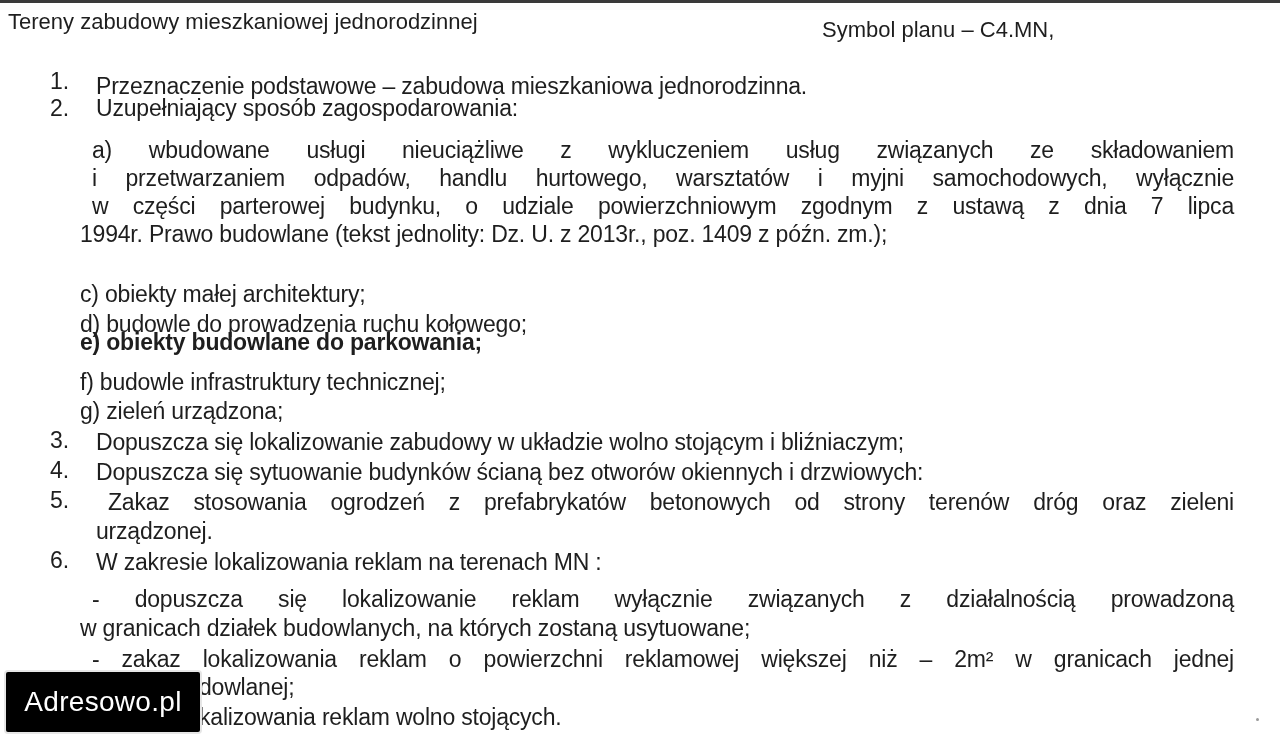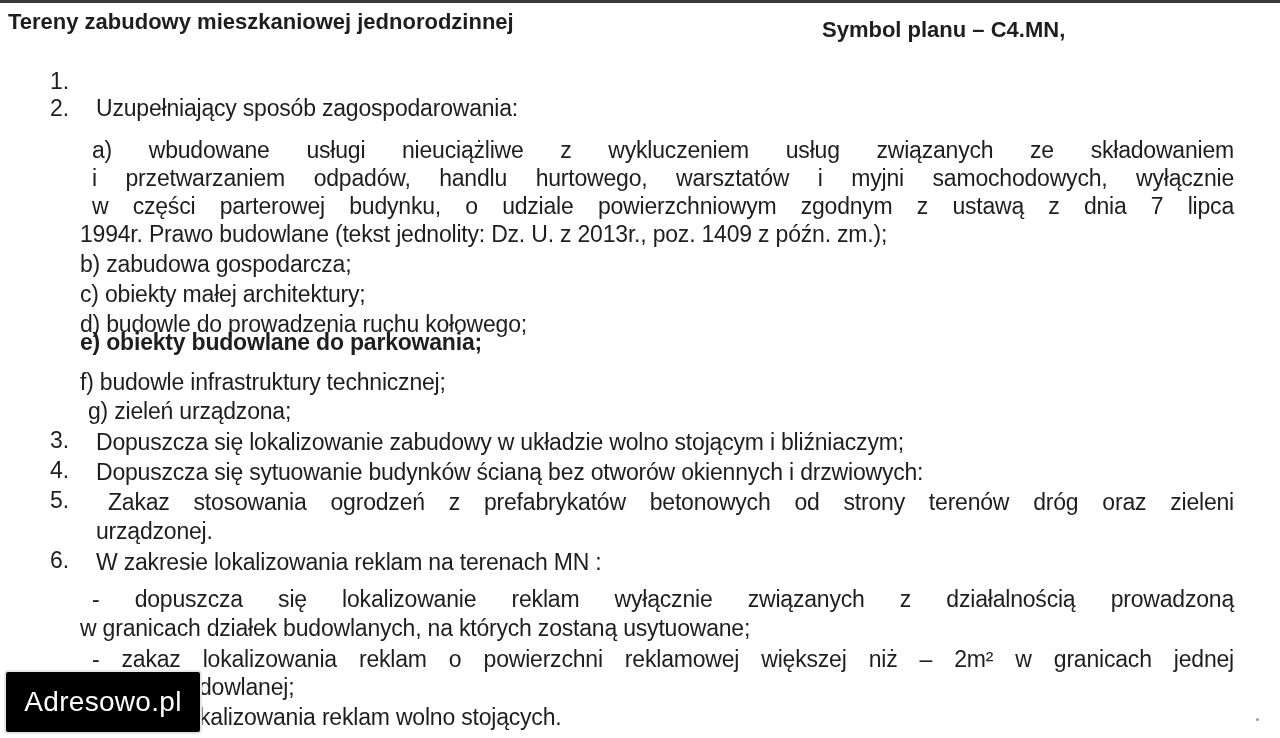--- a/index.html
+++ b/index.html
@@ -28,21 +28,21 @@
     }
     .line {
       position: absolute;
       white-space: nowrap;
       font-size: 23px;
       line-height: 28px;
       letter-spacing: -0.2px;
       transform-origin: left top;
     }
     .bold {
-      font-weight: bold;
+      font-weight: normal;
       font-size: 22px;
       letter-spacing: 0;
     }
     .num {
       position: absolute;
       font-size: 23px;
       line-height: 28px;
     }
     .just {
       text-align: justify;
@@ -76,35 +76,35 @@
 <body>
 
 <div class="top-border"></div>
 
 <div class="doc">
 
   <div class="line bold" style="left:8px; top:8px;">Tereny zabudowy mieszkaniowej jednorodzinnej</div>
   <div class="line bold" style="left:822px; top:16px;">Symbol planu – C4.MN,</div>
 
   <div class="num" style="left:50px; top:67px;">1.</div>
+  <div class="line" style="left:96px; top:72px;">Przeznaczenie podstawowe – zabudowa mieszkaniowa jednorodzinna.</div>
 
   <div class="num" style="left:50px; top:94px;">2.</div>
   <div class="line" style="left:96px; top:94px;">Uzupełniający sposób zagospodarowania:</div>
 
   <div class="line just" style="left:80px; top:136px; width:1142px;">a) wbudowane usługi nieuciążliwe z wykluczeniem usług związanych ze składowaniem</div>
   <div class="line just" style="left:80px; top:164px; width:1142px;">i przetwarzaniem odpadów, handlu hurtowego, warsztatów i myjni samochodowych, wyłącznie</div>
   <div class="line just" style="left:80px; top:192px; width:1142px;">w części parterowej budynku, o udziale powierzchniowym zgodnym z ustawą z dnia 7 lipca</div>
   <div class="line" style="left:80px; top:220px;">1994r. Prawo budowlane (tekst jednolity: Dz. U. z 2013r., poz. 1409 z późn. zm.);</div>
 
-  <div class="line" style="left:80px; top:250px;">b) zabudowa gospodarcza;</div>
   <div class="line" style="left:80px; top:280px;">c) obiekty małej architektury;</div>
   <div class="line" style="left:80px; top:310px;">d) budowle do prowadzenia ruchu kołowego;</div>
   <div class="line" style="left:80px; top:328px;font-weight:bold;">e) obiekty budowlane do parkowania;</div>
   <div class="line" style="left:80px; top:368px;">f) budowle infrastruktury technicznej;</div>
-  <div class="line" style="left:80px; top:397px;margin-left:8px;">g) zieleń urządzona;</div>
+  <div class="line" style="left:80px; top:397px;">g) zieleń urządzona;</div>
 
   <div class="num" style="left:50px; top:426px;">3.</div>
   <div class="line" style="left:96px; top:428px;">Dopuszcza się lokalizowanie zabudowy w układzie wolno stojącym i bliźniaczym;</div>
 
   <div class="num" style="left:50px; top:456px;">4.</div>
   <div class="line" style="left:96px; top:458px;">Dopuszcza się sytuowanie budynków ścianą bez otworów okiennych i drzwiowych:</div>
 
   <div class="num" style="left:50px; top:486px;">5.</div>
   <div class="line just" style="left:96px; top:488px; width:1126px;">Zakaz stosowania ogrodzeń z prefabrykatów betonowych od strony terenów dróg oraz zieleni</div>
   <div class="line" style="left:96px; top:517px;">urządzonej.</div>

